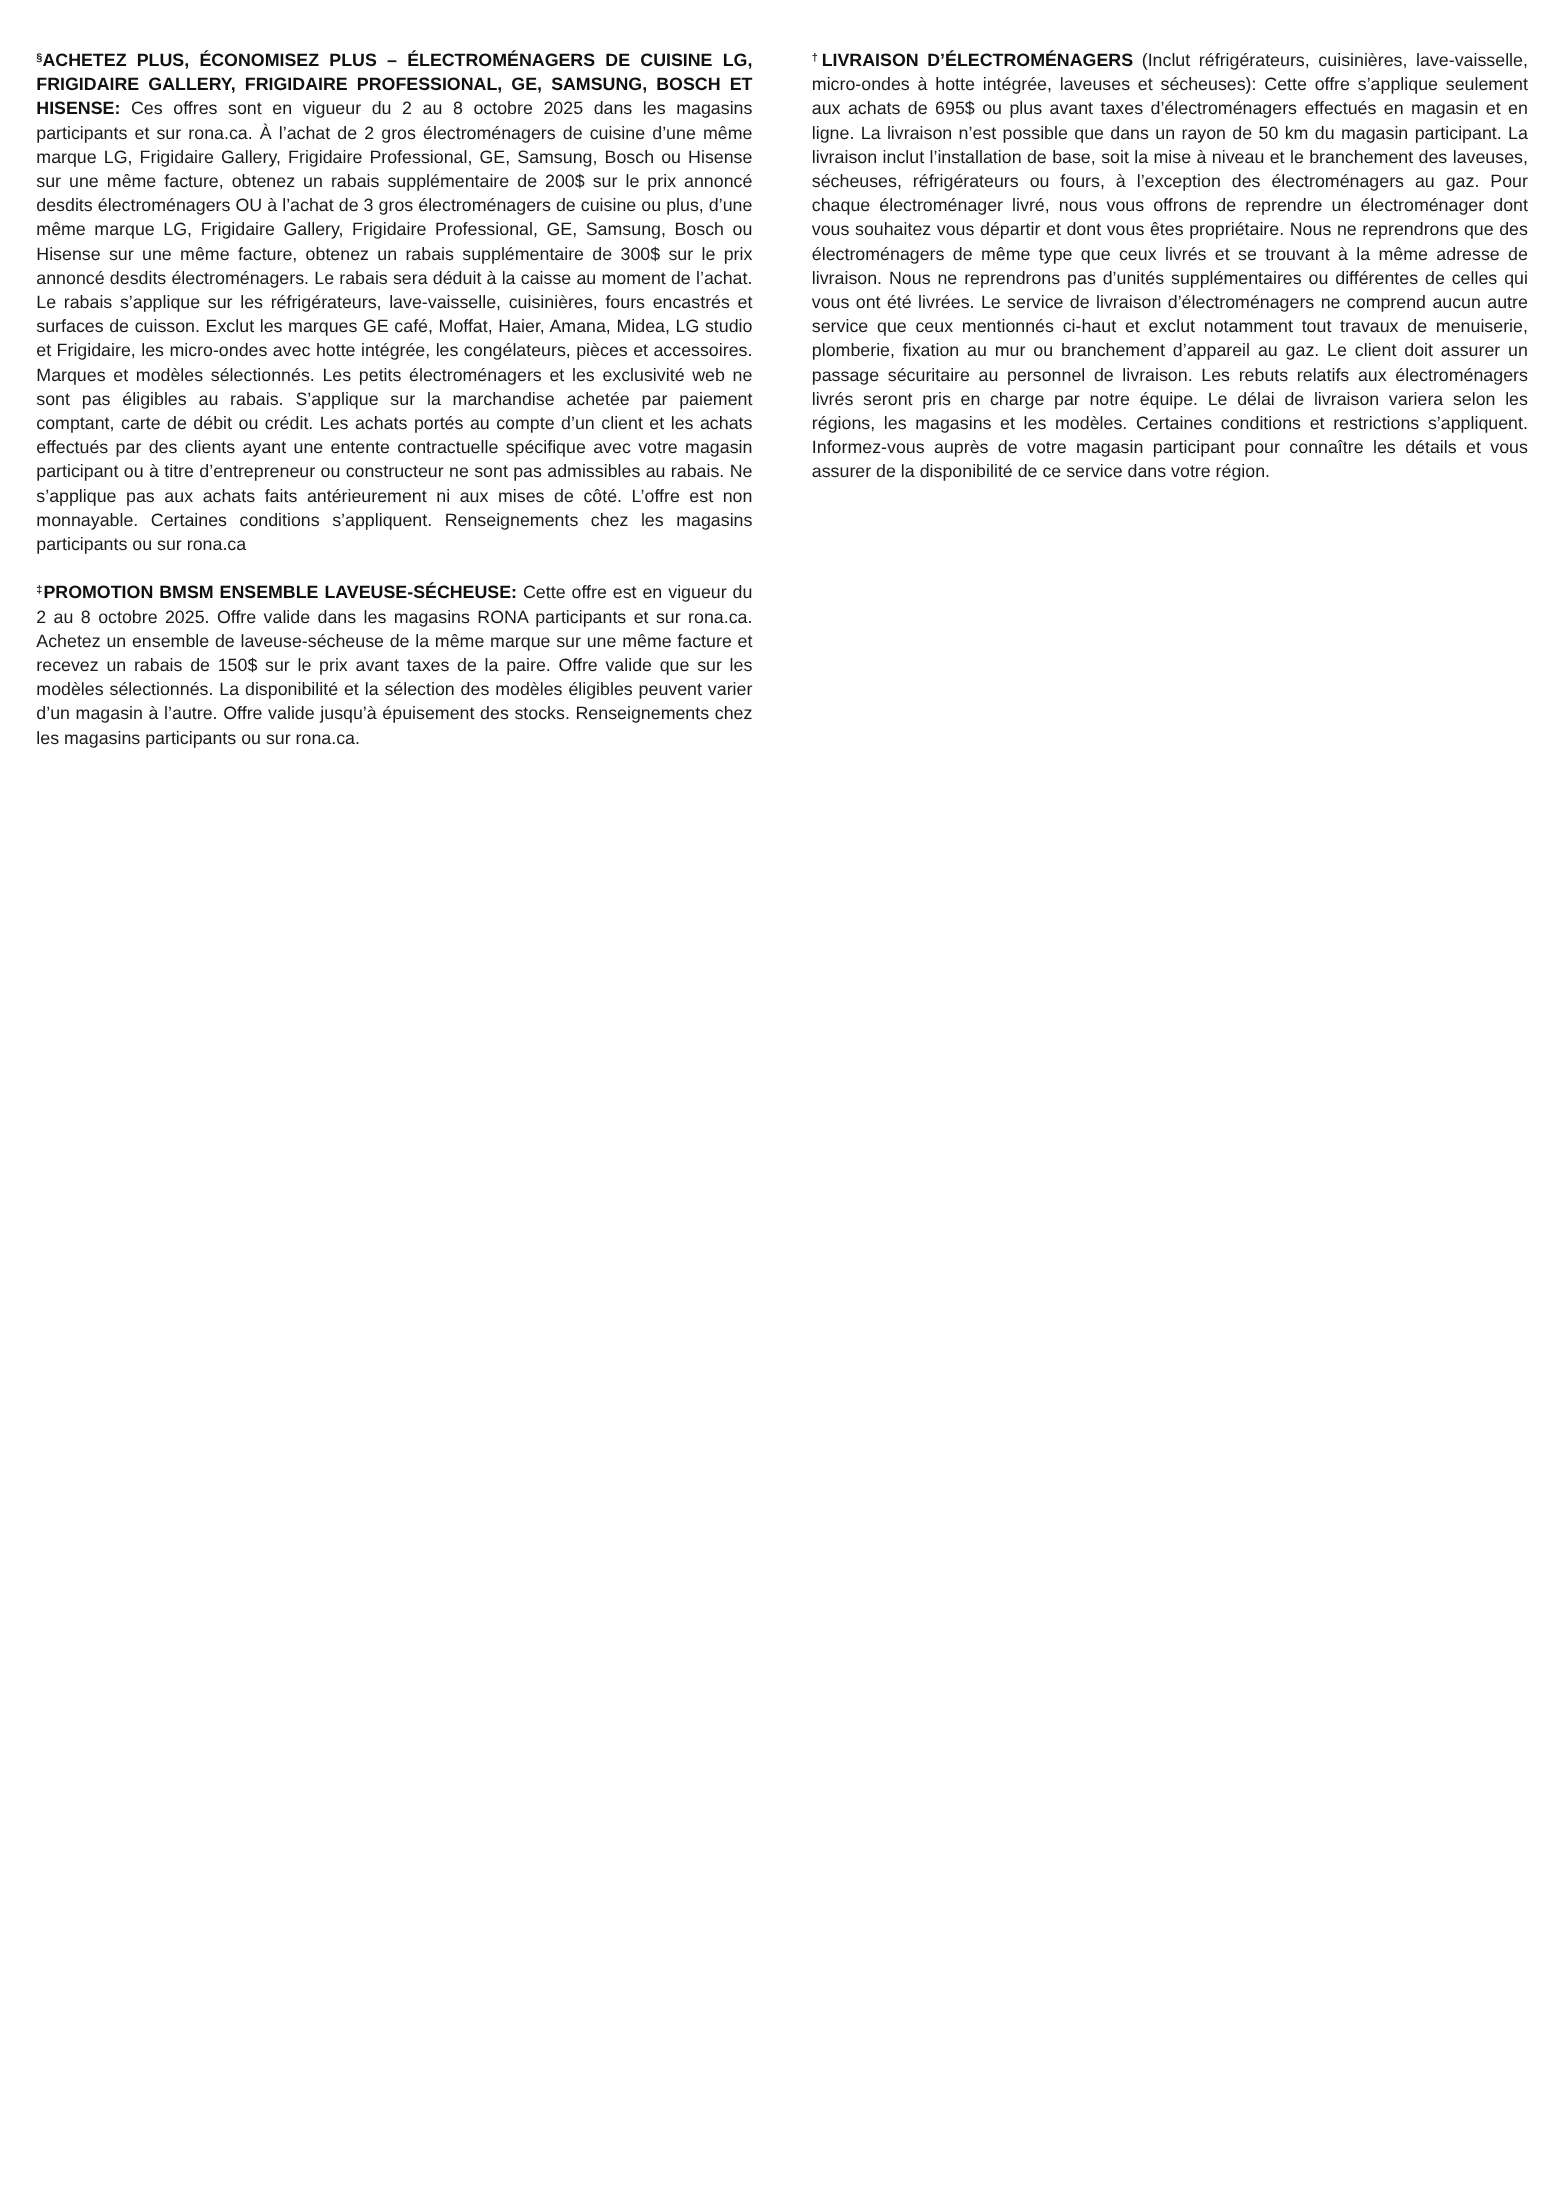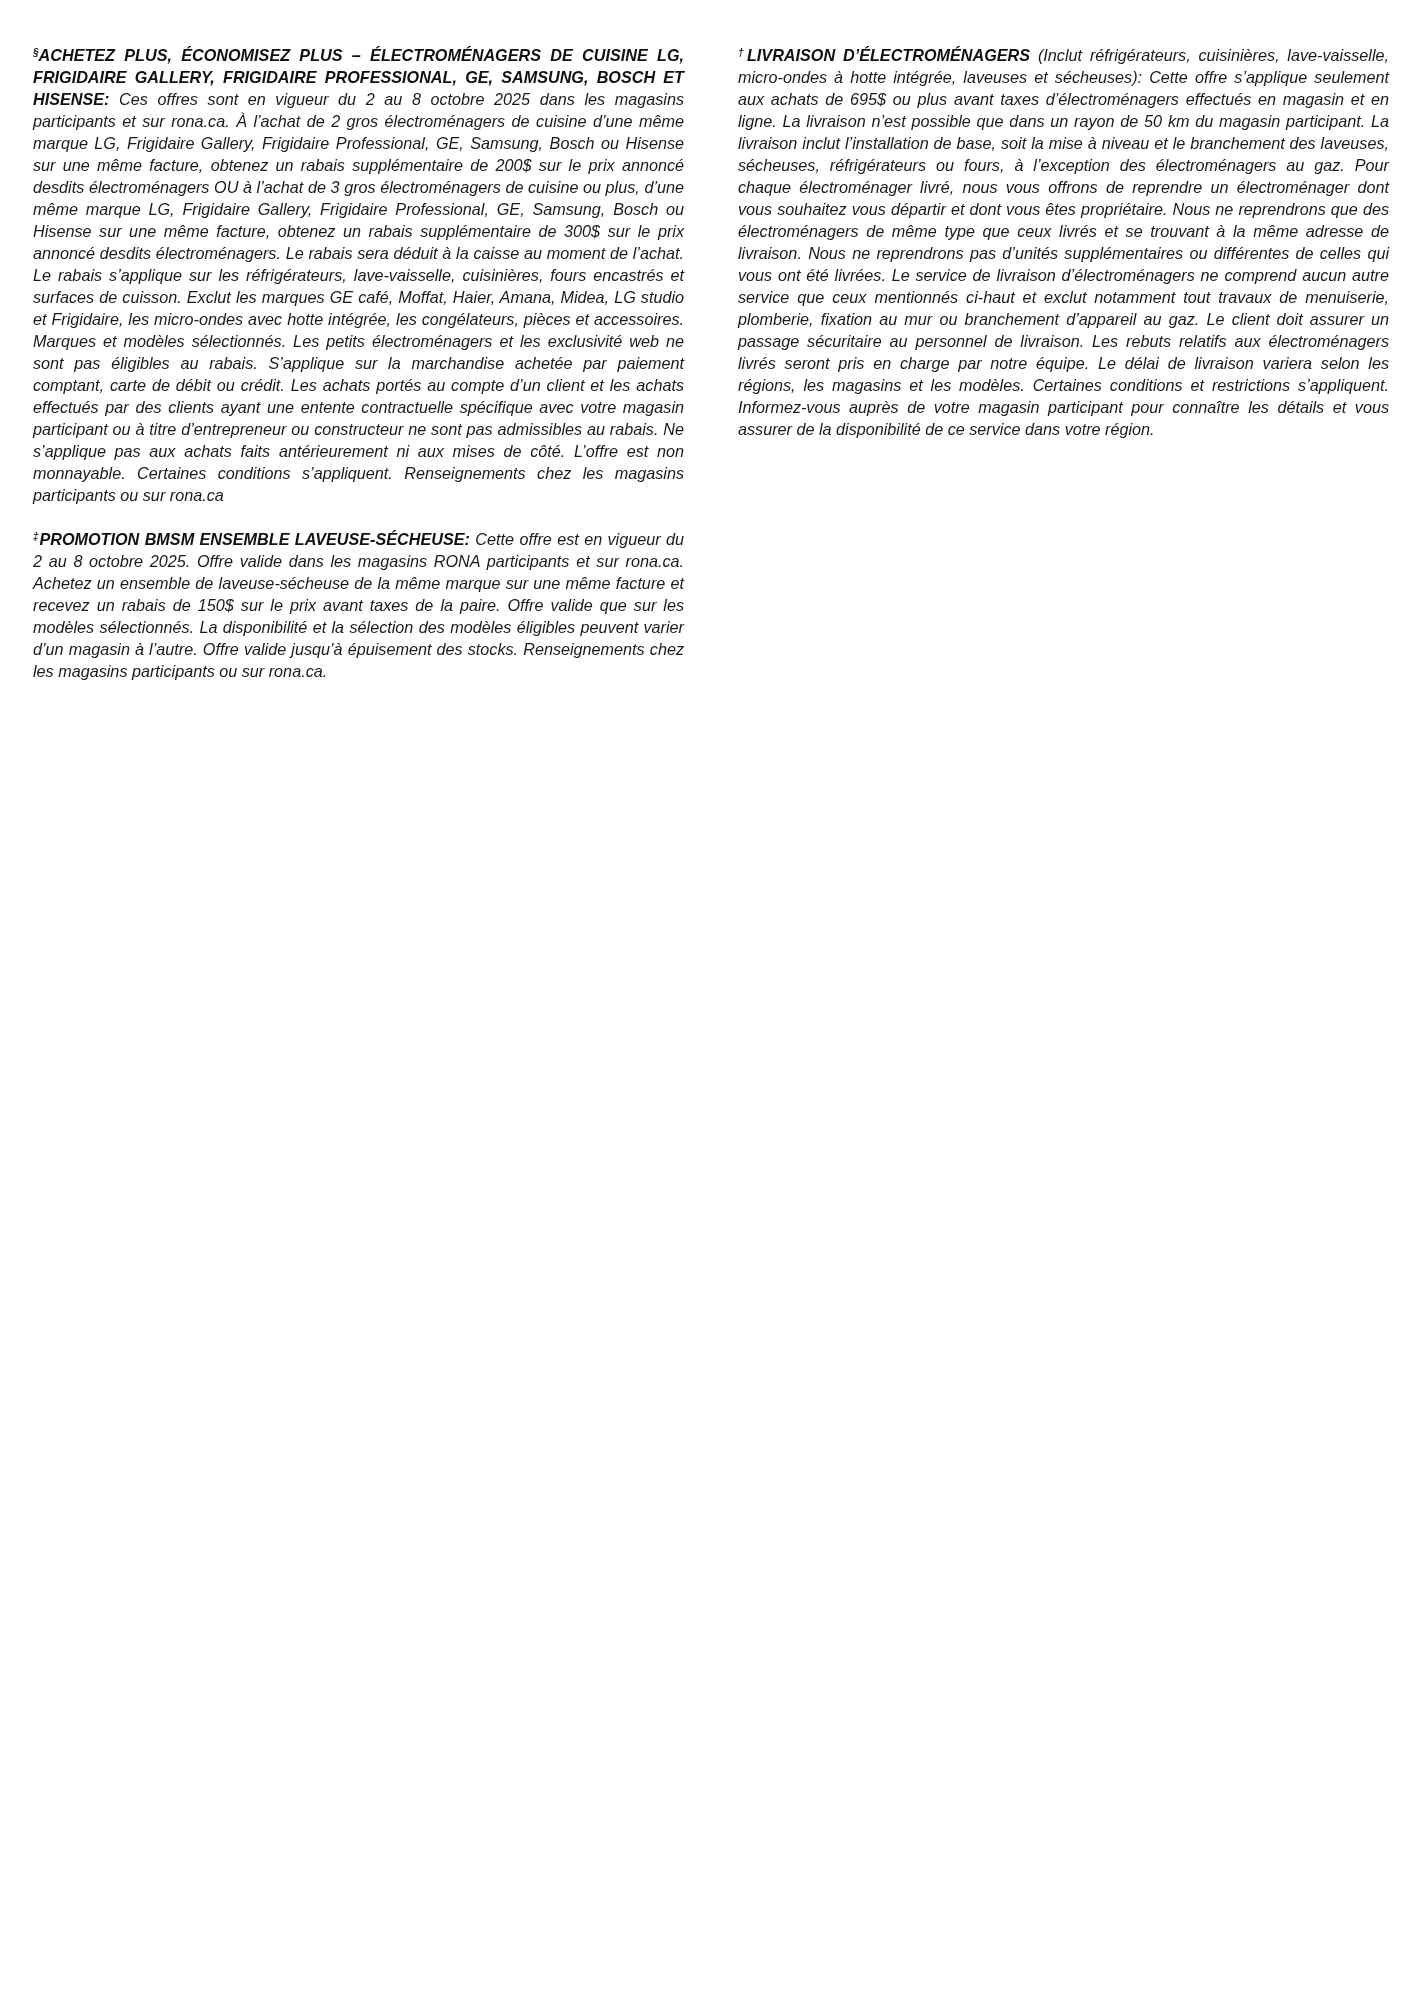--- a/index.html
+++ b/index.html
@@ -15,21 +15,20 @@
       color: #1a1a1a;
       font-family: "Liberation Sans", "DejaVu Sans", sans-serif;
     }
     .page {
       position: absolute;
       top: 44px;
       left: 33px;
       width: 1356px;
       display: flex;
       justify-content: space-between;
-      font-style: italic;
     }
     .column {
       width: 651px;
     }
     .note {
       font-size: 16.2px;
       line-height: 22px;
       text-align: justify;
       margin: 0 0 22px 0;
       letter-spacing: 0;

